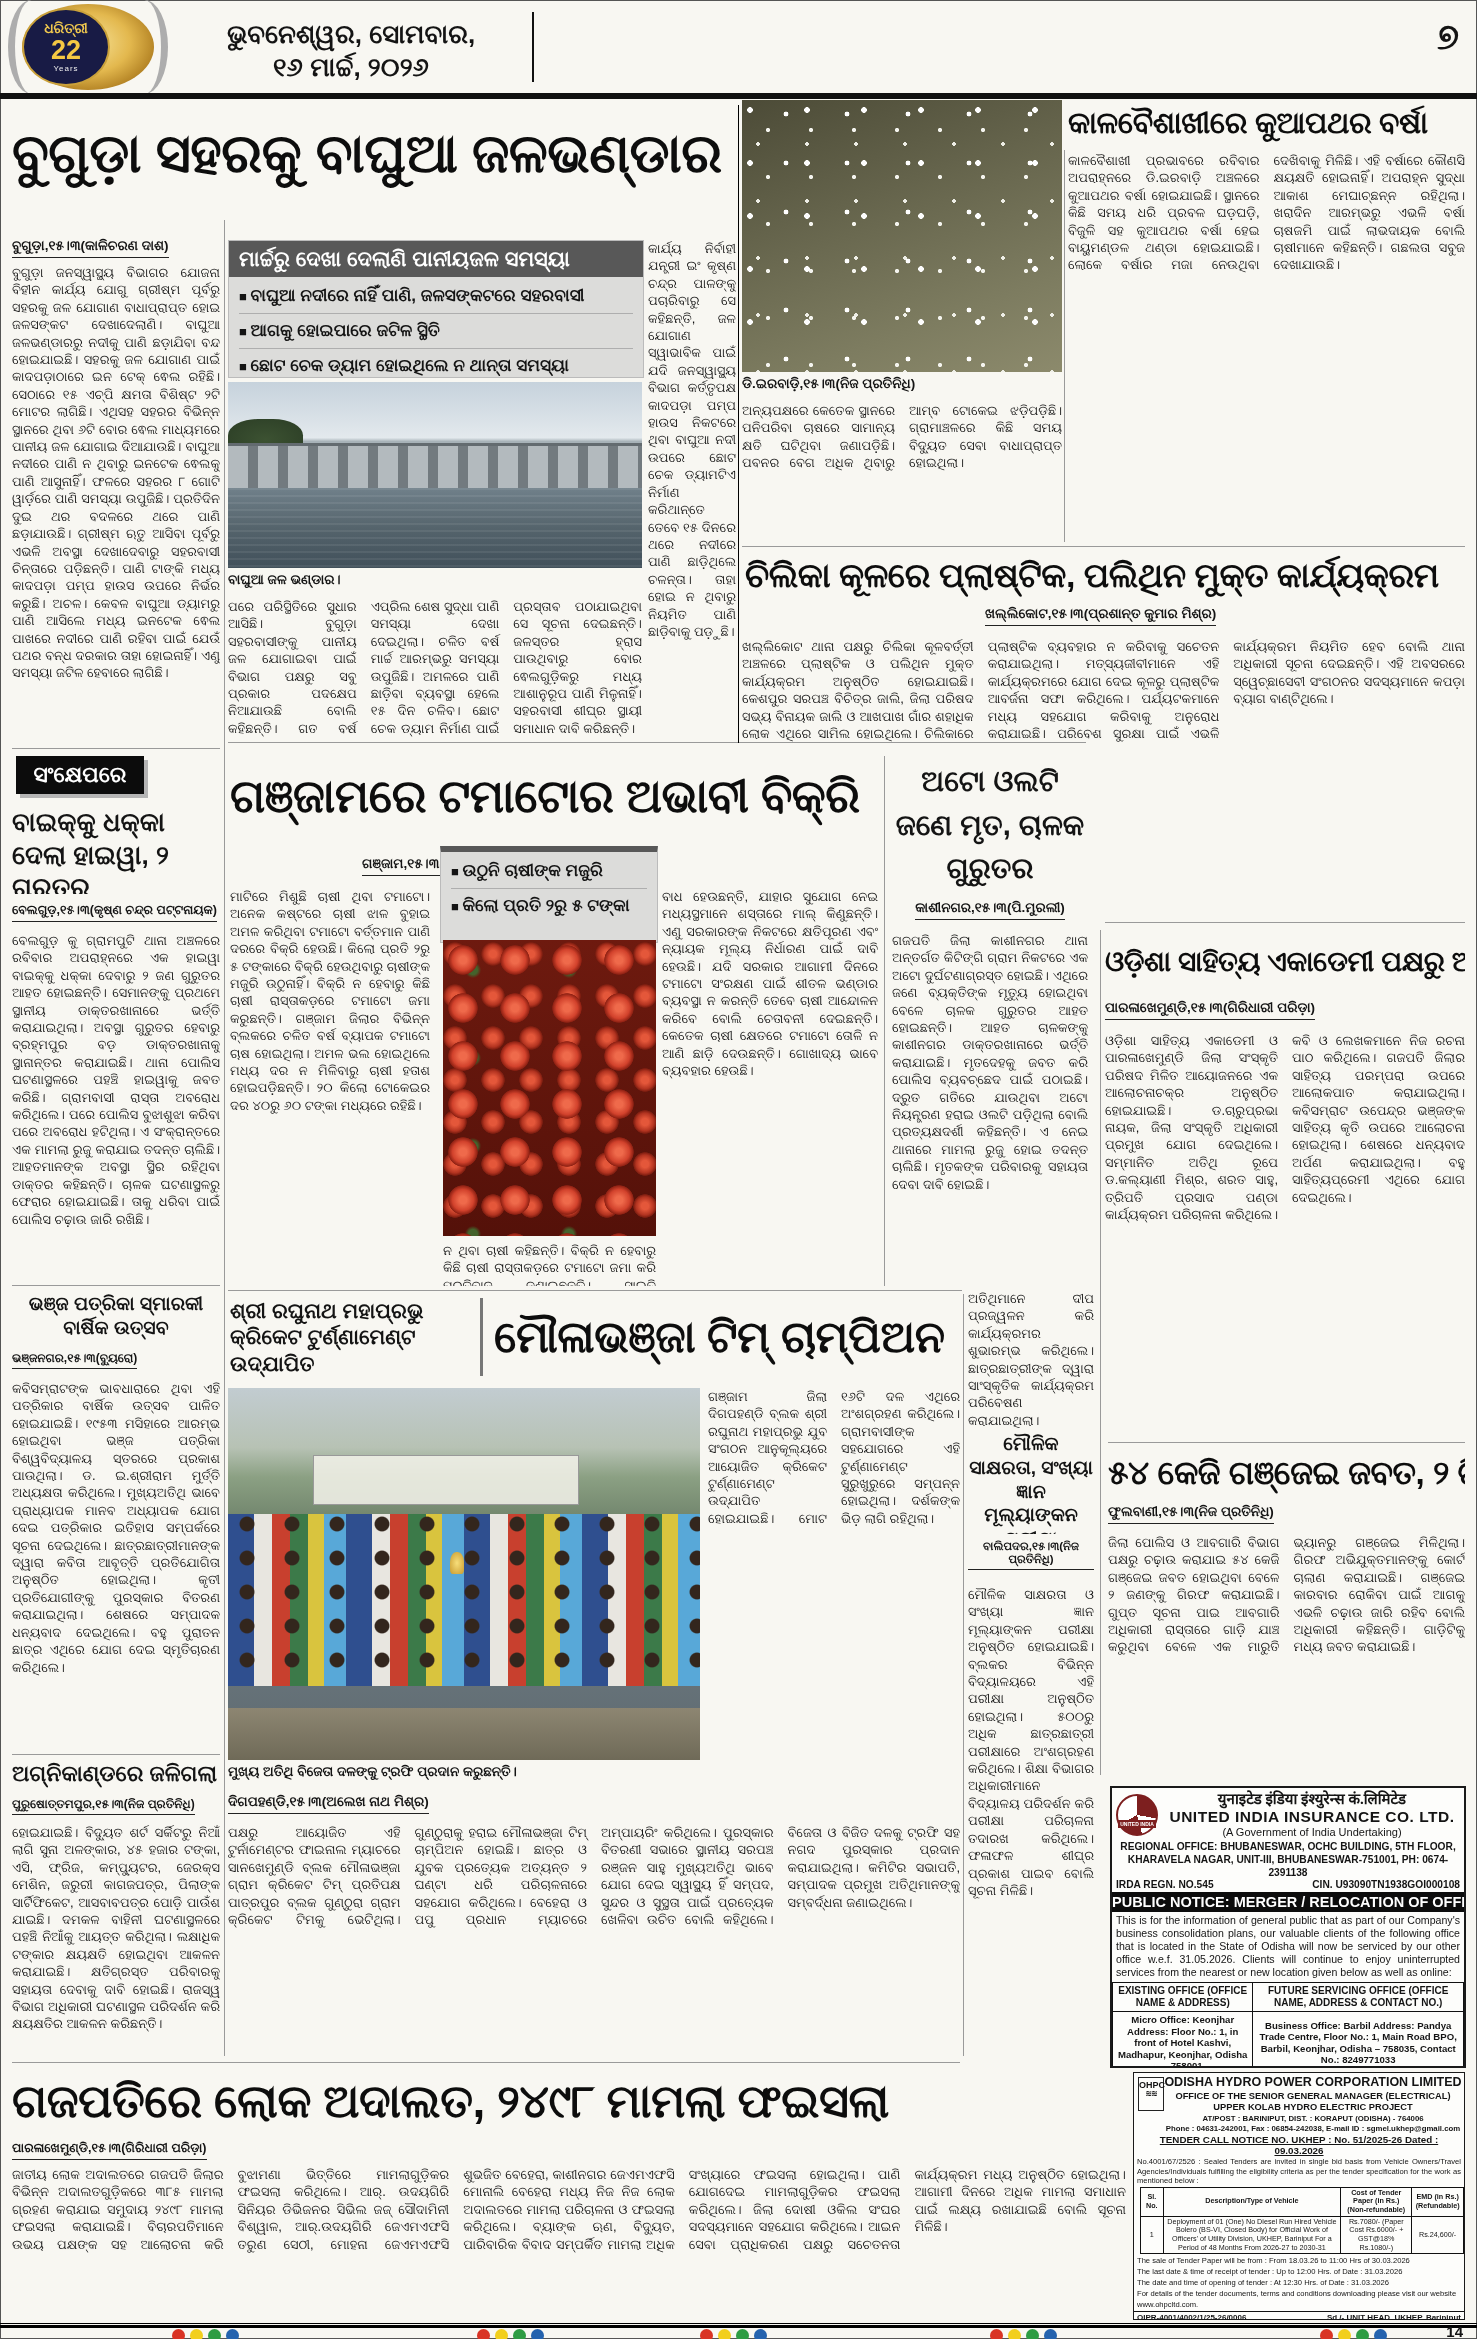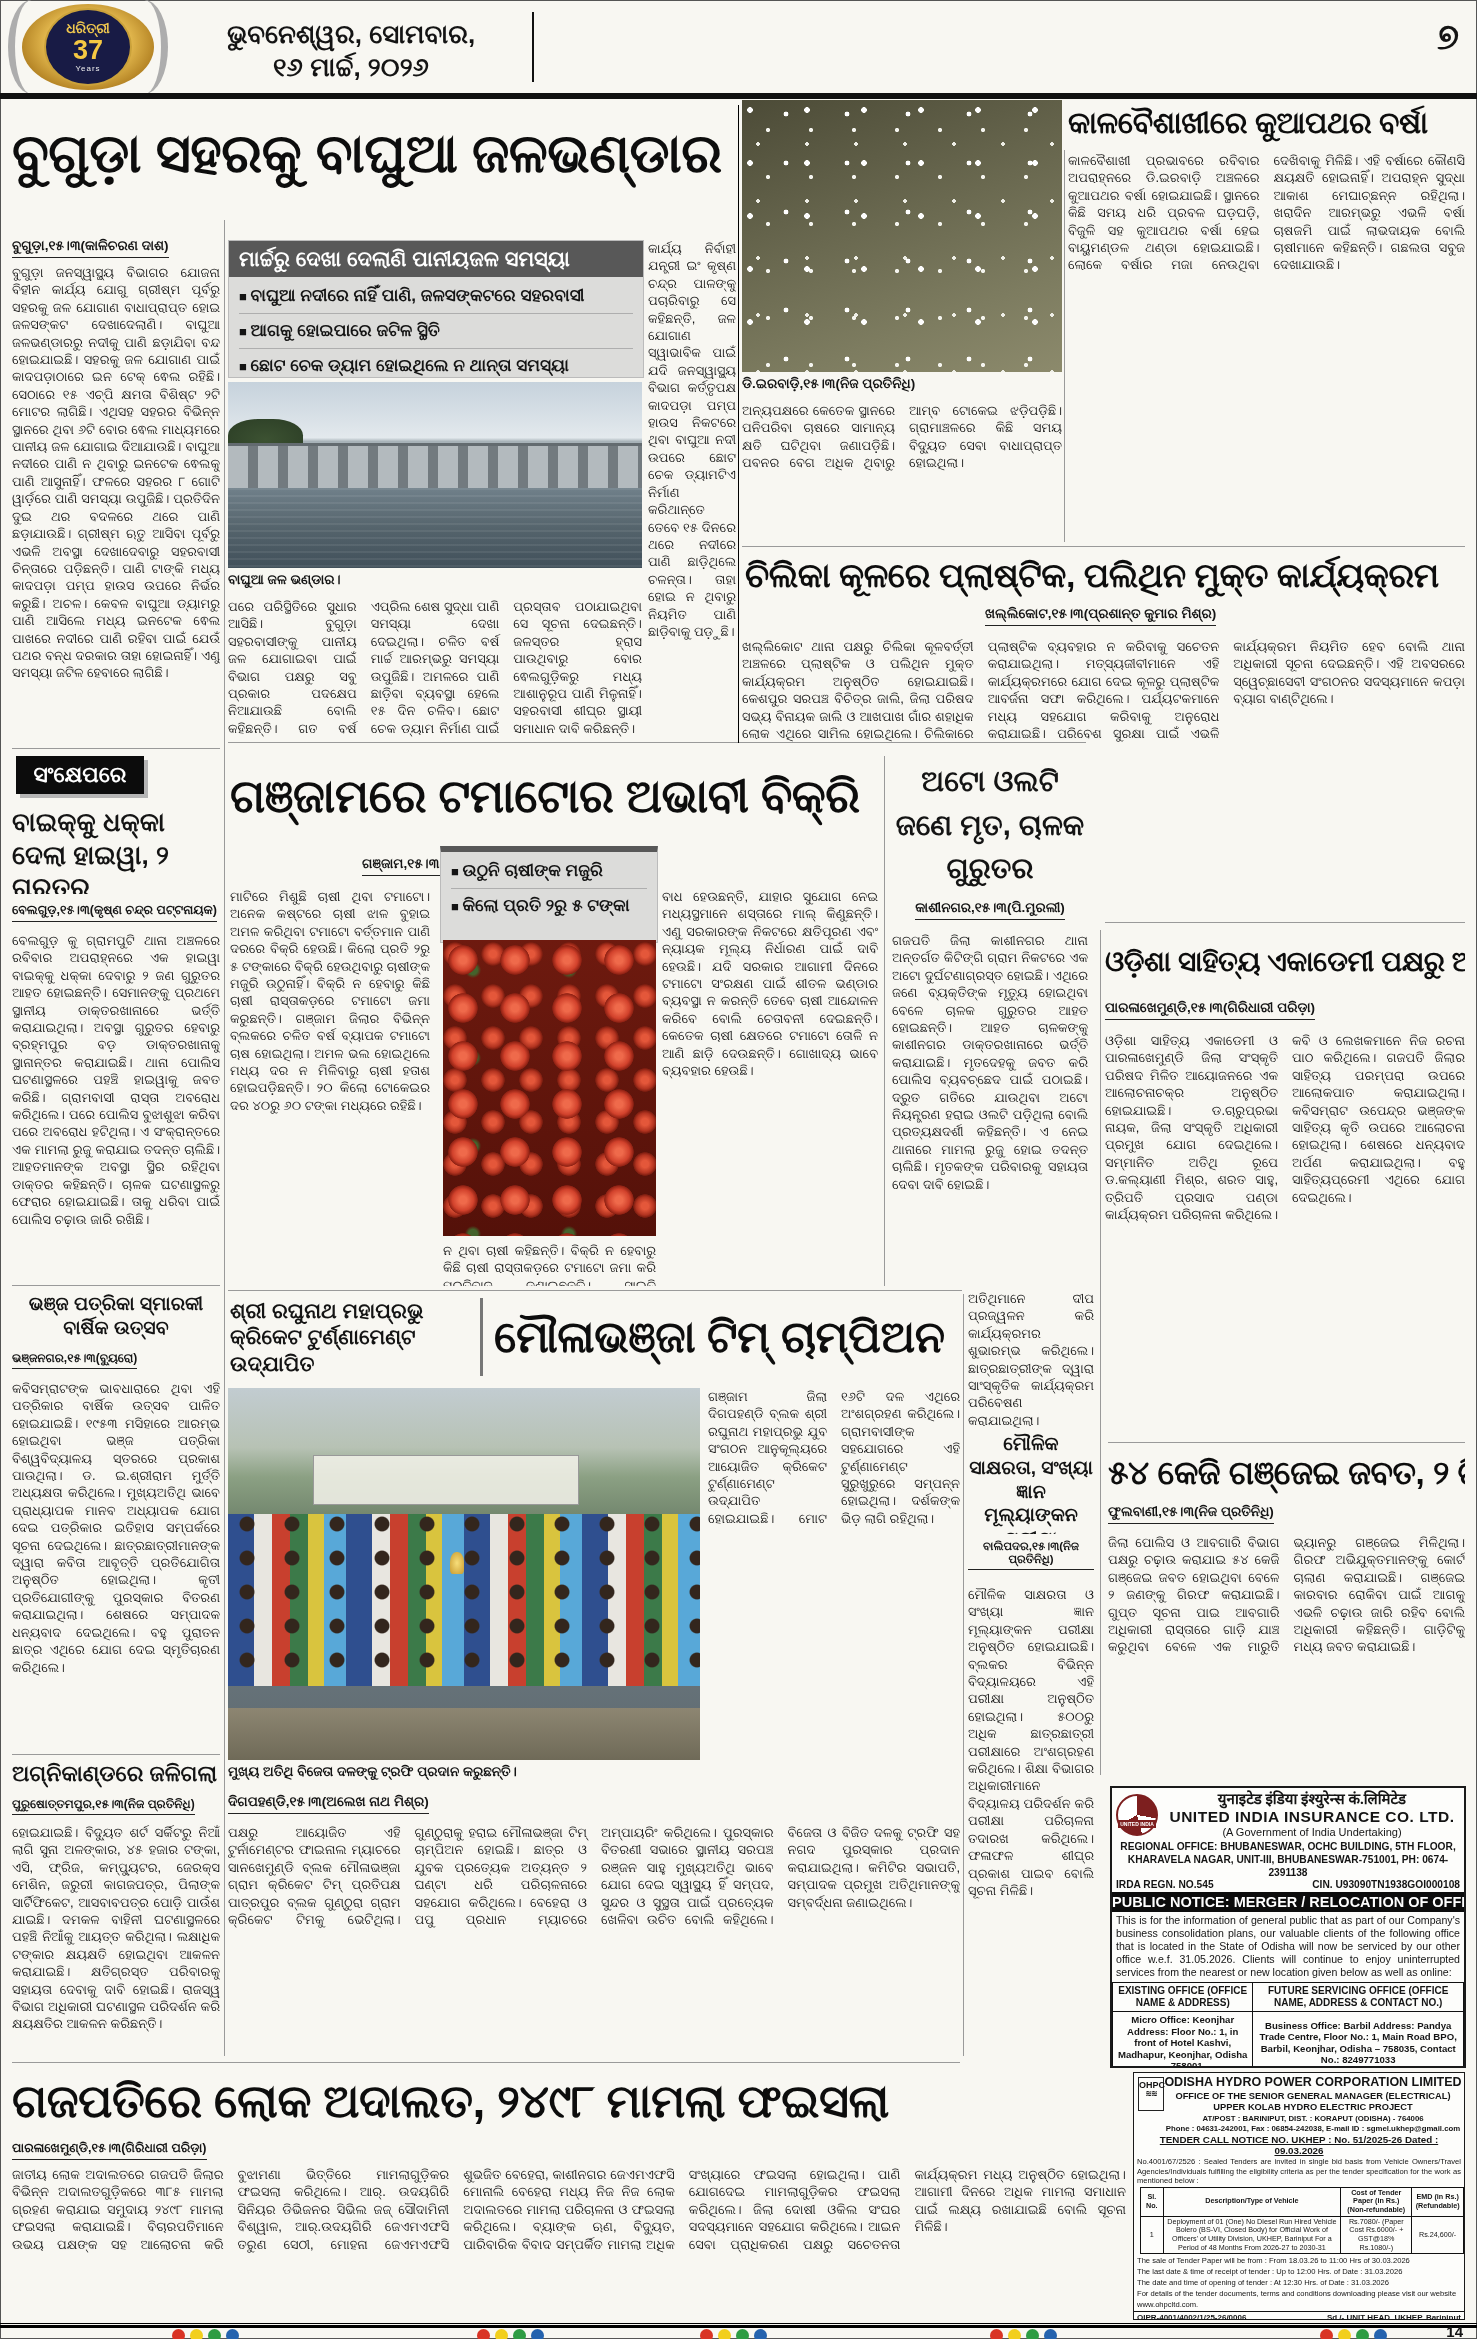--- a/index.html
+++ b/index.html
@@ -16,21 +16,21 @@
   .byline{font-weight:bold;font-size:13.5px;border-bottom:1.5px solid #222;display:inline-block;
           padding-bottom:3px;margin-bottom:6px;}
   .caption{font-weight:bold;font-size:13.5px;}
   .vsep{background:#9a9a9a;width:1px;}
   .vsep.dark{background:#000;}
   .hsep{background:#9a9a9a;height:1px;}
   
   #mast-rule{left:0;top:93px;width:1477px;height:6px;background:#111;}
   .logo-wreath{left:22px;top:4px;width:132px;height:86px;border-radius:50%;
     background:radial-gradient(ellipse at 50% 45%,#f7e49a 0%,#e3b84e 45%,#b07f21 75%,#8a5f14 100%);
-    display:flex;align-items:center;justify-content:center;}
+    display:flex;align-items:center;justify-content:flex-start;}
   .logo-wreath::before,.logo-wreath::after{content:"";position:absolute;top:-4px;bottom:-4px;width:40px;
     border:7px solid #adadad;border-radius:50%;}
   .logo-wreath::before{left:-14px;border-right:none;border-top:none;border-bottom:none;}
   .logo-wreath::after{right:-14px;border-left:none;border-top:none;border-bottom:none;}
   .logo-inner{width:84px;height:74px;border-radius:50%;background:#181b45;border:2px solid #caa13a;
     display:flex;flex-direction:column;align-items:center;justify-content:center;line-height:1;}
   .logo-title{color:#f0c84f;font-size:14px;font-weight:bold;}
   .logo-years{color:#f5c843;font-size:27px;font-weight:800;margin:2px 0 1px;}
   .logo-years-label{color:#eee;font-size:8px;letter-spacing:1px;}
   .dateline{left:186px;top:18px;width:330px;text-align:center;font-weight:800;font-size:26px;line-height:1.25;}
@@ -127,21 +127,21 @@
   .pageno-bottom{font-size:15px;font-weight:bold;}
 </style>
 </head>
 <body>
 
 <div id="page">
 
   <div class="abs logo-wreath">
     <div class="logo-inner">
       <span class="logo-title">ଧରିତ୍ରୀ</span>
-      <span class="logo-years">37</span>
+      <span class="logo-years">22</span>
       <span class="logo-years-label">Years</span>
     </div>
   </div>
   <div class="abs dateline">
     <div>ଭୁବନେଶ୍ୱର, ସୋମବାର,</div>
     <div>୧୬ ମାର୍ଚ୍ଚ, ୨୦୨୬</div>
   </div>
   <div class="abs" id="mast-div"></div>
   <div class="abs pageno-top">୭</div>
   <div class="abs" id="mast-rule"></div>

